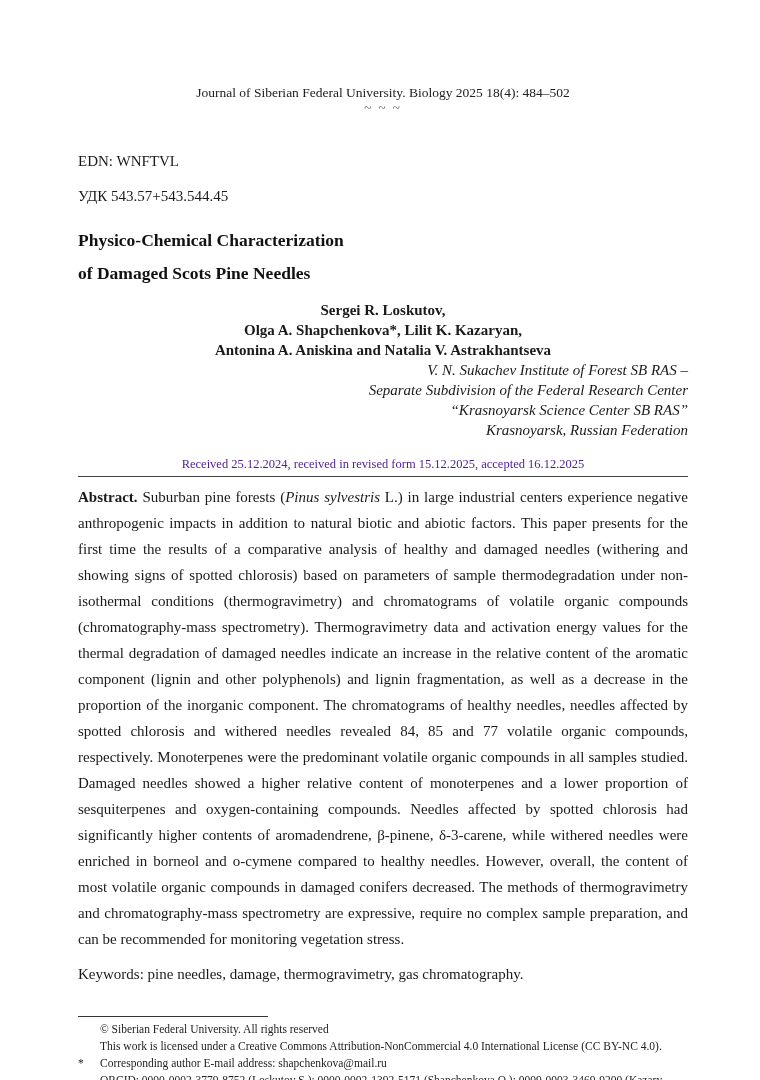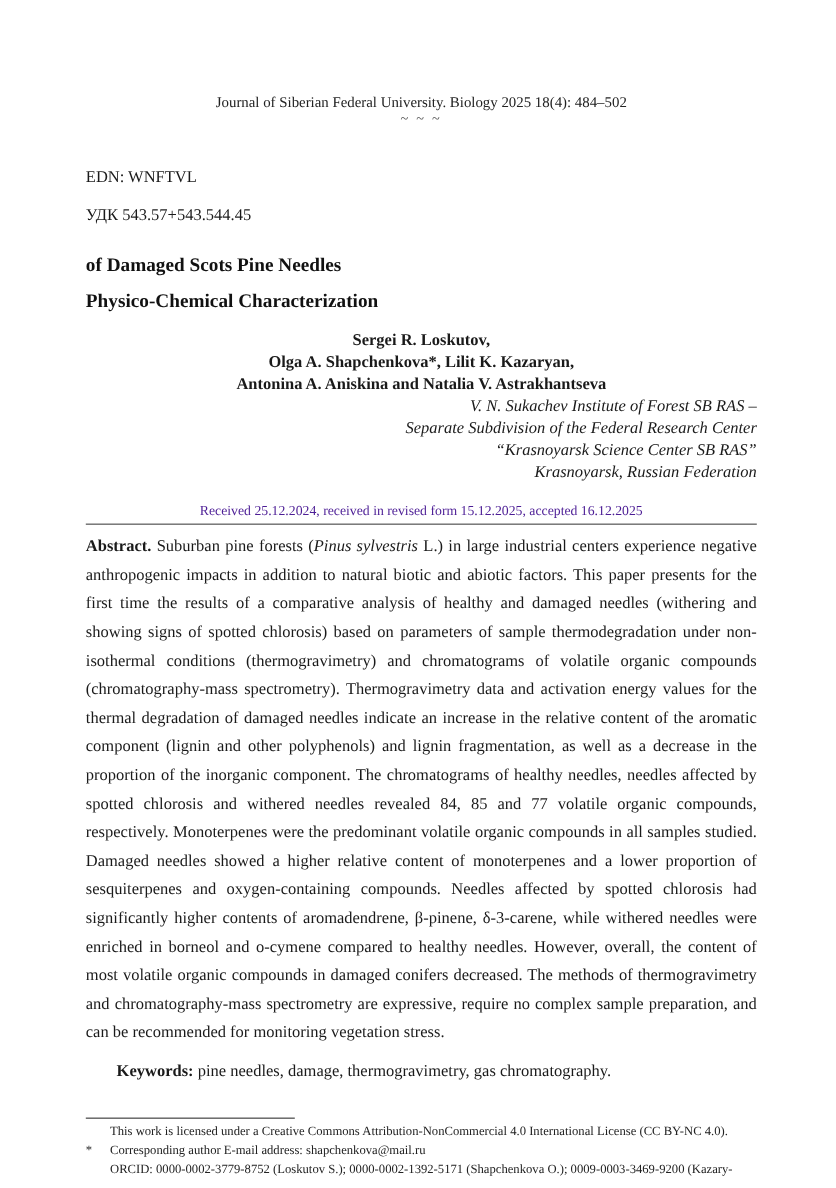--- a/index.html
+++ b/index.html
@@ -93,22 +93,21 @@
   }
   .abstract .italic {
     font-style: italic;
   }
   .keywords {
     margin-top: 12px;
     font-size: 15px;
     line-height: 20px;
   }
   .keywords .label {
-    font-weight: bold;
-    margin-left: 28px;
+    font-weight: normal;
   }
   .footnote-rule {
     margin: 32px 0 0 0;
     border: none;
     border-top: 1px solid #333;
     width: 190px;
     height: 0;
   }
   .footnotes {
     margin-top: 4px;
@@ -136,22 +135,22 @@
 
   <div class="journal-line">Journal of Siberian Federal University. Biology 2025 18(4): 484–502</div>
 
   <div class="tilde-line">~ ~ ~</div>
 
   <div class="edn-line">EDN: WNFTVL</div>
 
   <div class="udk-line">УДК 543.57+543.544.45</div>
 
   <div class="title-block">
+    <div class="title-line">Physico-Chemical Characterization</div>
     <div class="title-line">of Damaged Scots Pine Needles</div>
-    <div class="title-line">Physico-Chemical Characterization</div>
   </div>
 
   <div class="authors-block">
     <div class="author-line">Sergei R. Loskutov,</div>
     <div class="author-line">Olga A. Shapchenkova*, Lilit K. Kazaryan,</div>
     <div class="author-line">Antonina A. Aniskina and Natalia V. Astrakhantseva</div>
   </div>
 
   <div class="affiliation-block">
     <div class="affiliation-line">V. N. Sukachev Institute of Forest SB RAS –</div>
@@ -168,20 +167,21 @@
     <span class="label">Abstract.</span><span> Suburban pine forests (</span><span class="italic">Pinus sylvestris</span><span> L.) in large industrial centers experience negative anthropogenic impacts in addition to natural biotic and abiotic factors. This paper presents for the first time the results of a comparative analysis of healthy and damaged needles (withering and showing signs of spotted chlorosis) based on parameters of sample thermodegradation under non-isothermal conditions (thermogravimetry) and chromatograms of volatile organic compounds (chromatography-mass spectrometry). Thermogravimetry data and activation energy values for the thermal degradation of damaged needles indicate an increase in the relative content of the aromatic component (lignin and other polyphenols) and lignin fragmentation, as well as a decrease in the proportion of the inorganic component. The chromatograms of healthy needles, needles affected by spotted chlorosis and withered needles revealed 84, 85 and 77 volatile organic compounds, respectively. Monoterpenes were the predominant volatile organic compounds in all samples studied. Damaged needles showed a higher relative content of monoterpenes and a lower proportion of sesquiterpenes and oxygen-containing compounds. Needles affected by spotted chlorosis had significantly higher contents of aromadendrene, β-pinene, δ-3-carene, while withered needles were enriched in borneol and o-cymene compared to healthy needles. However, overall, the content of most volatile organic compounds in damaged conifers decreased. The methods of thermogravimetry and chromatography-mass spectrometry are expressive, require no complex sample preparation, and can be recommended for monitoring vegetation stress.</span>
   </p>
 
   <div class="keywords">
     <span class="label">Keywords:</span><span> pine needles, damage, thermogravimetry, gas chromatography.</span>
   </div>
 
   <hr class="footnote-rule">
 
   <div class="footnotes">
+    <div class="footnote-row">© Siberian Federal University. All rights reserved</div>
     <div class="footnote-row nowrap">This work is licensed under a Creative Commons Attribution-NonCommercial 4.0 International License (CC BY-NC 4.0).</div>
     <div class="footnote-row">
       <span class="marker">*</span>
       <span>Corresponding author E-mail address: shapchenkova@mail.ru</span>
     </div>
     <div class="footnote-row nowrap">ORCID: 0000-0002-3779-8752 (Loskutov S.); 0000-0002-1392-5171 (Shapchenkova O.); 0009-0003-3469-9200 (Kazary-</div>
 
   </div>
 
 </div>

